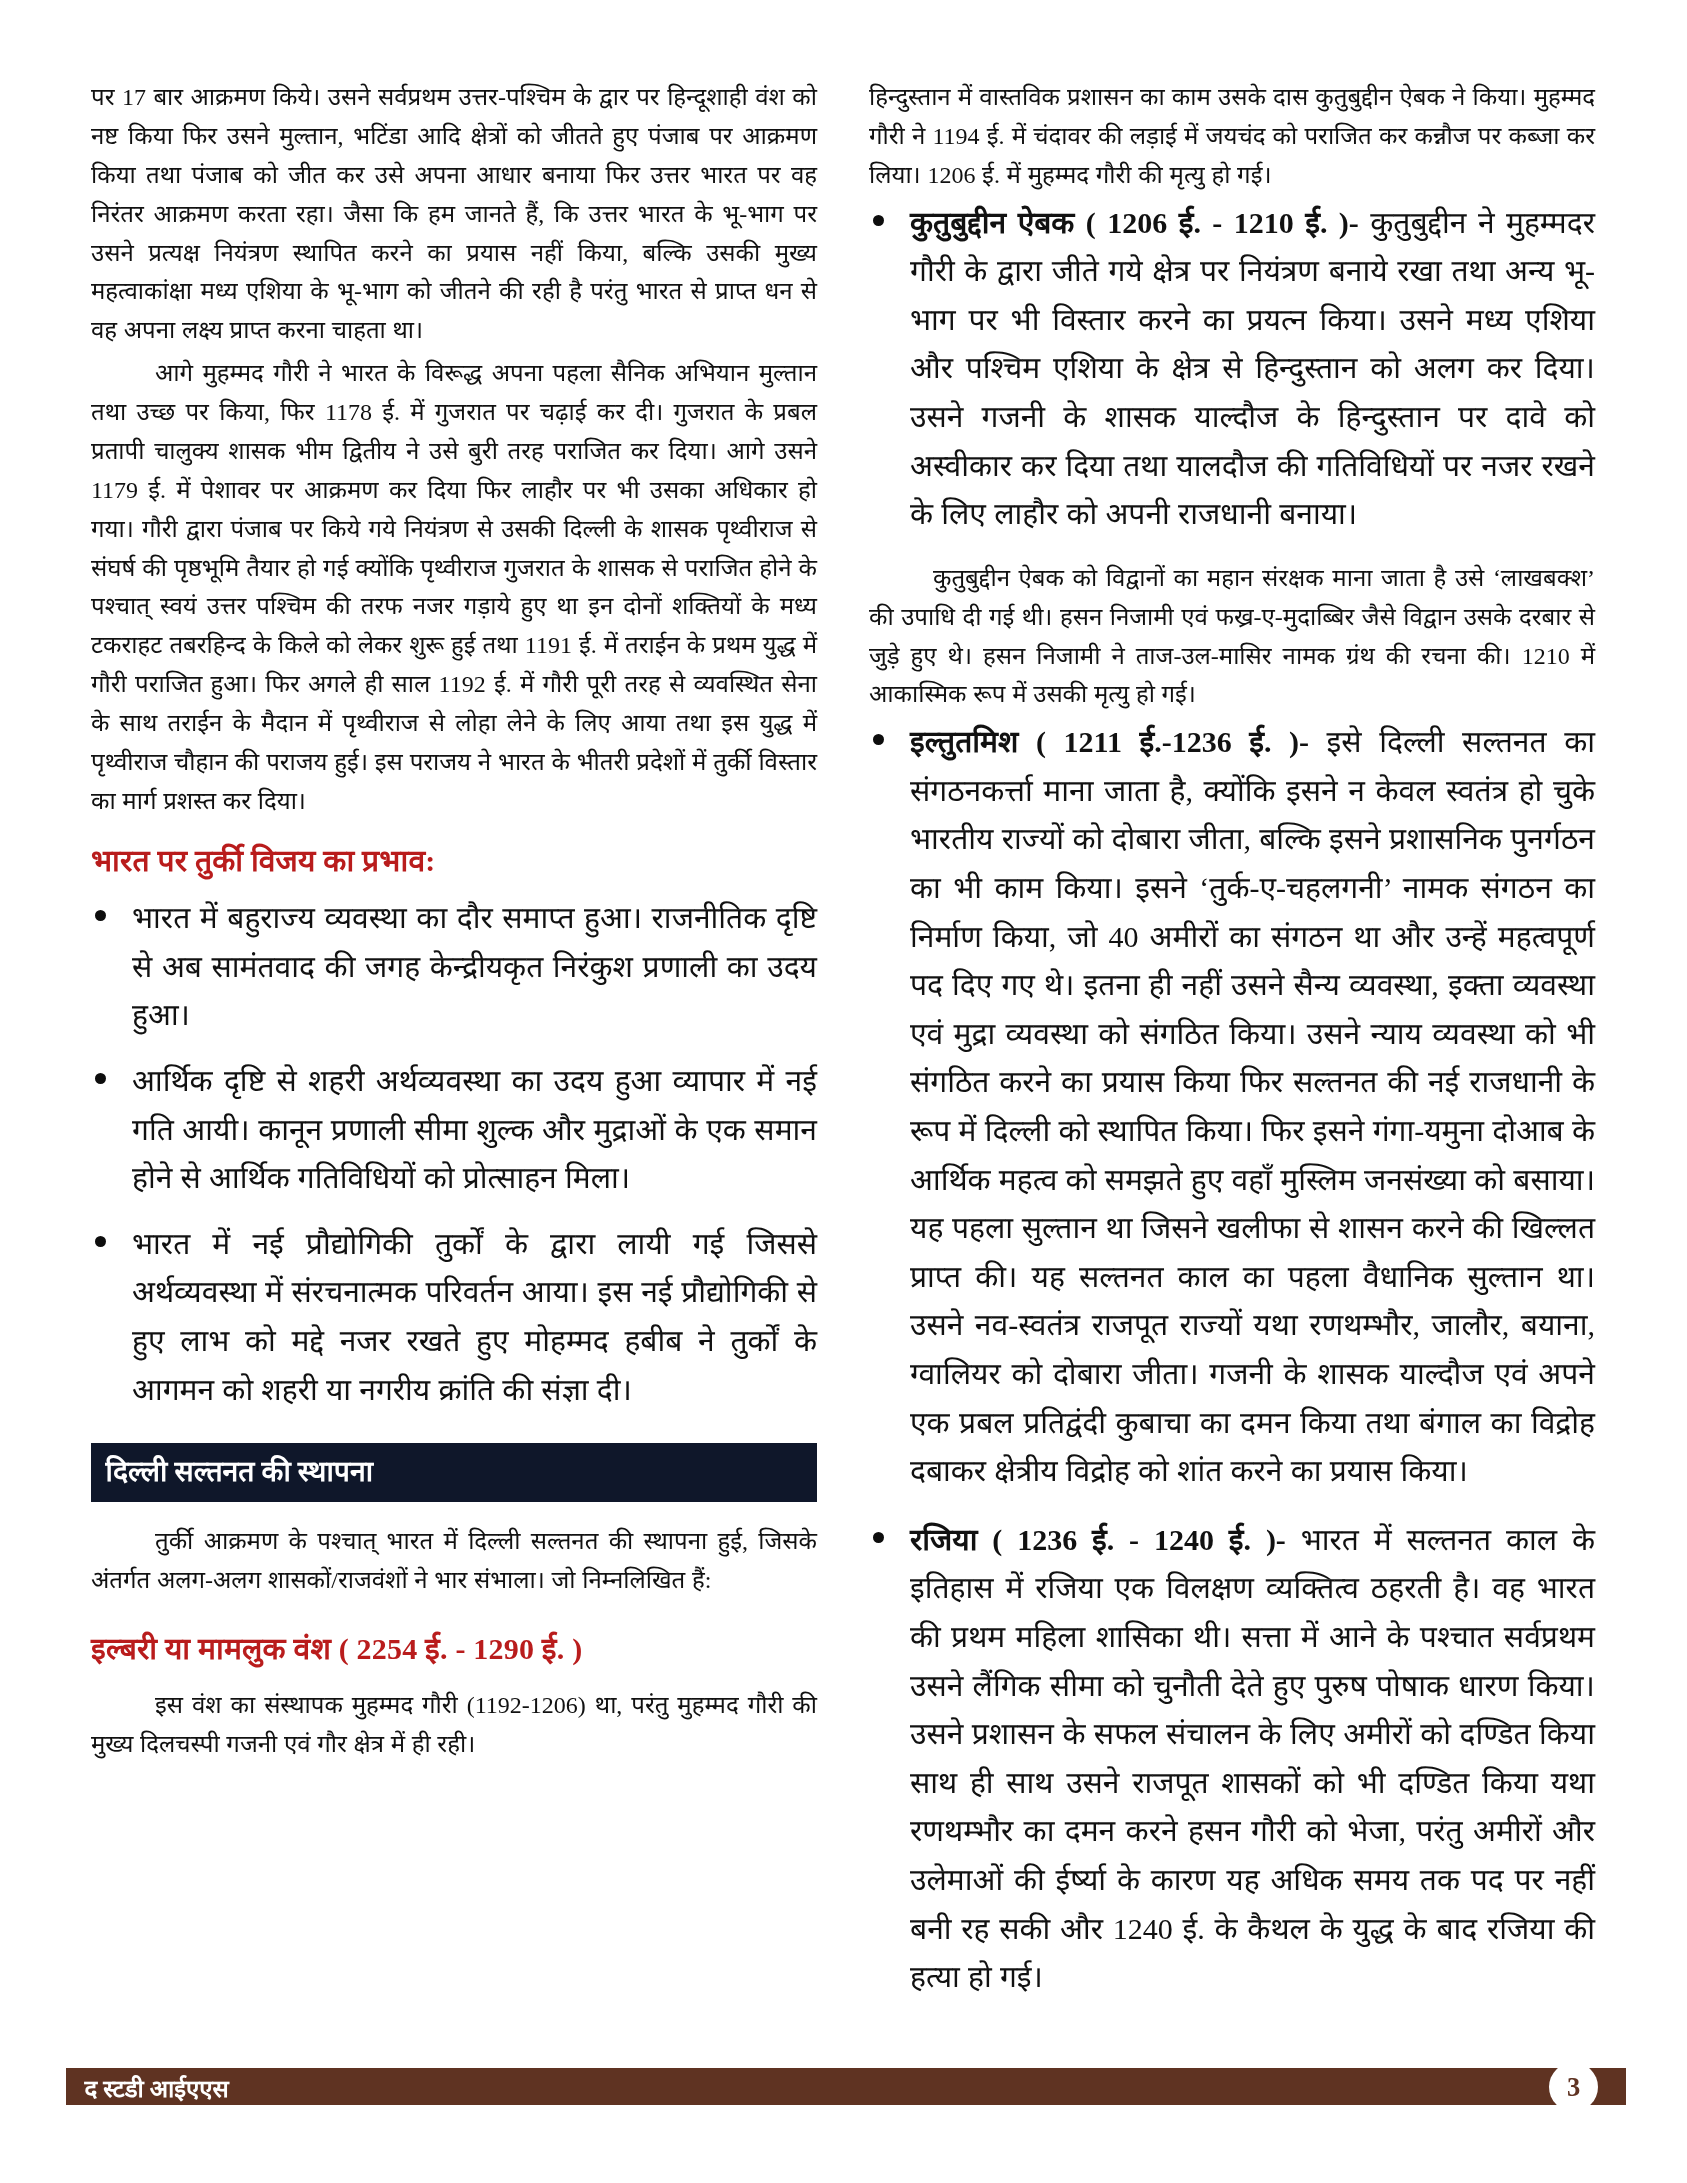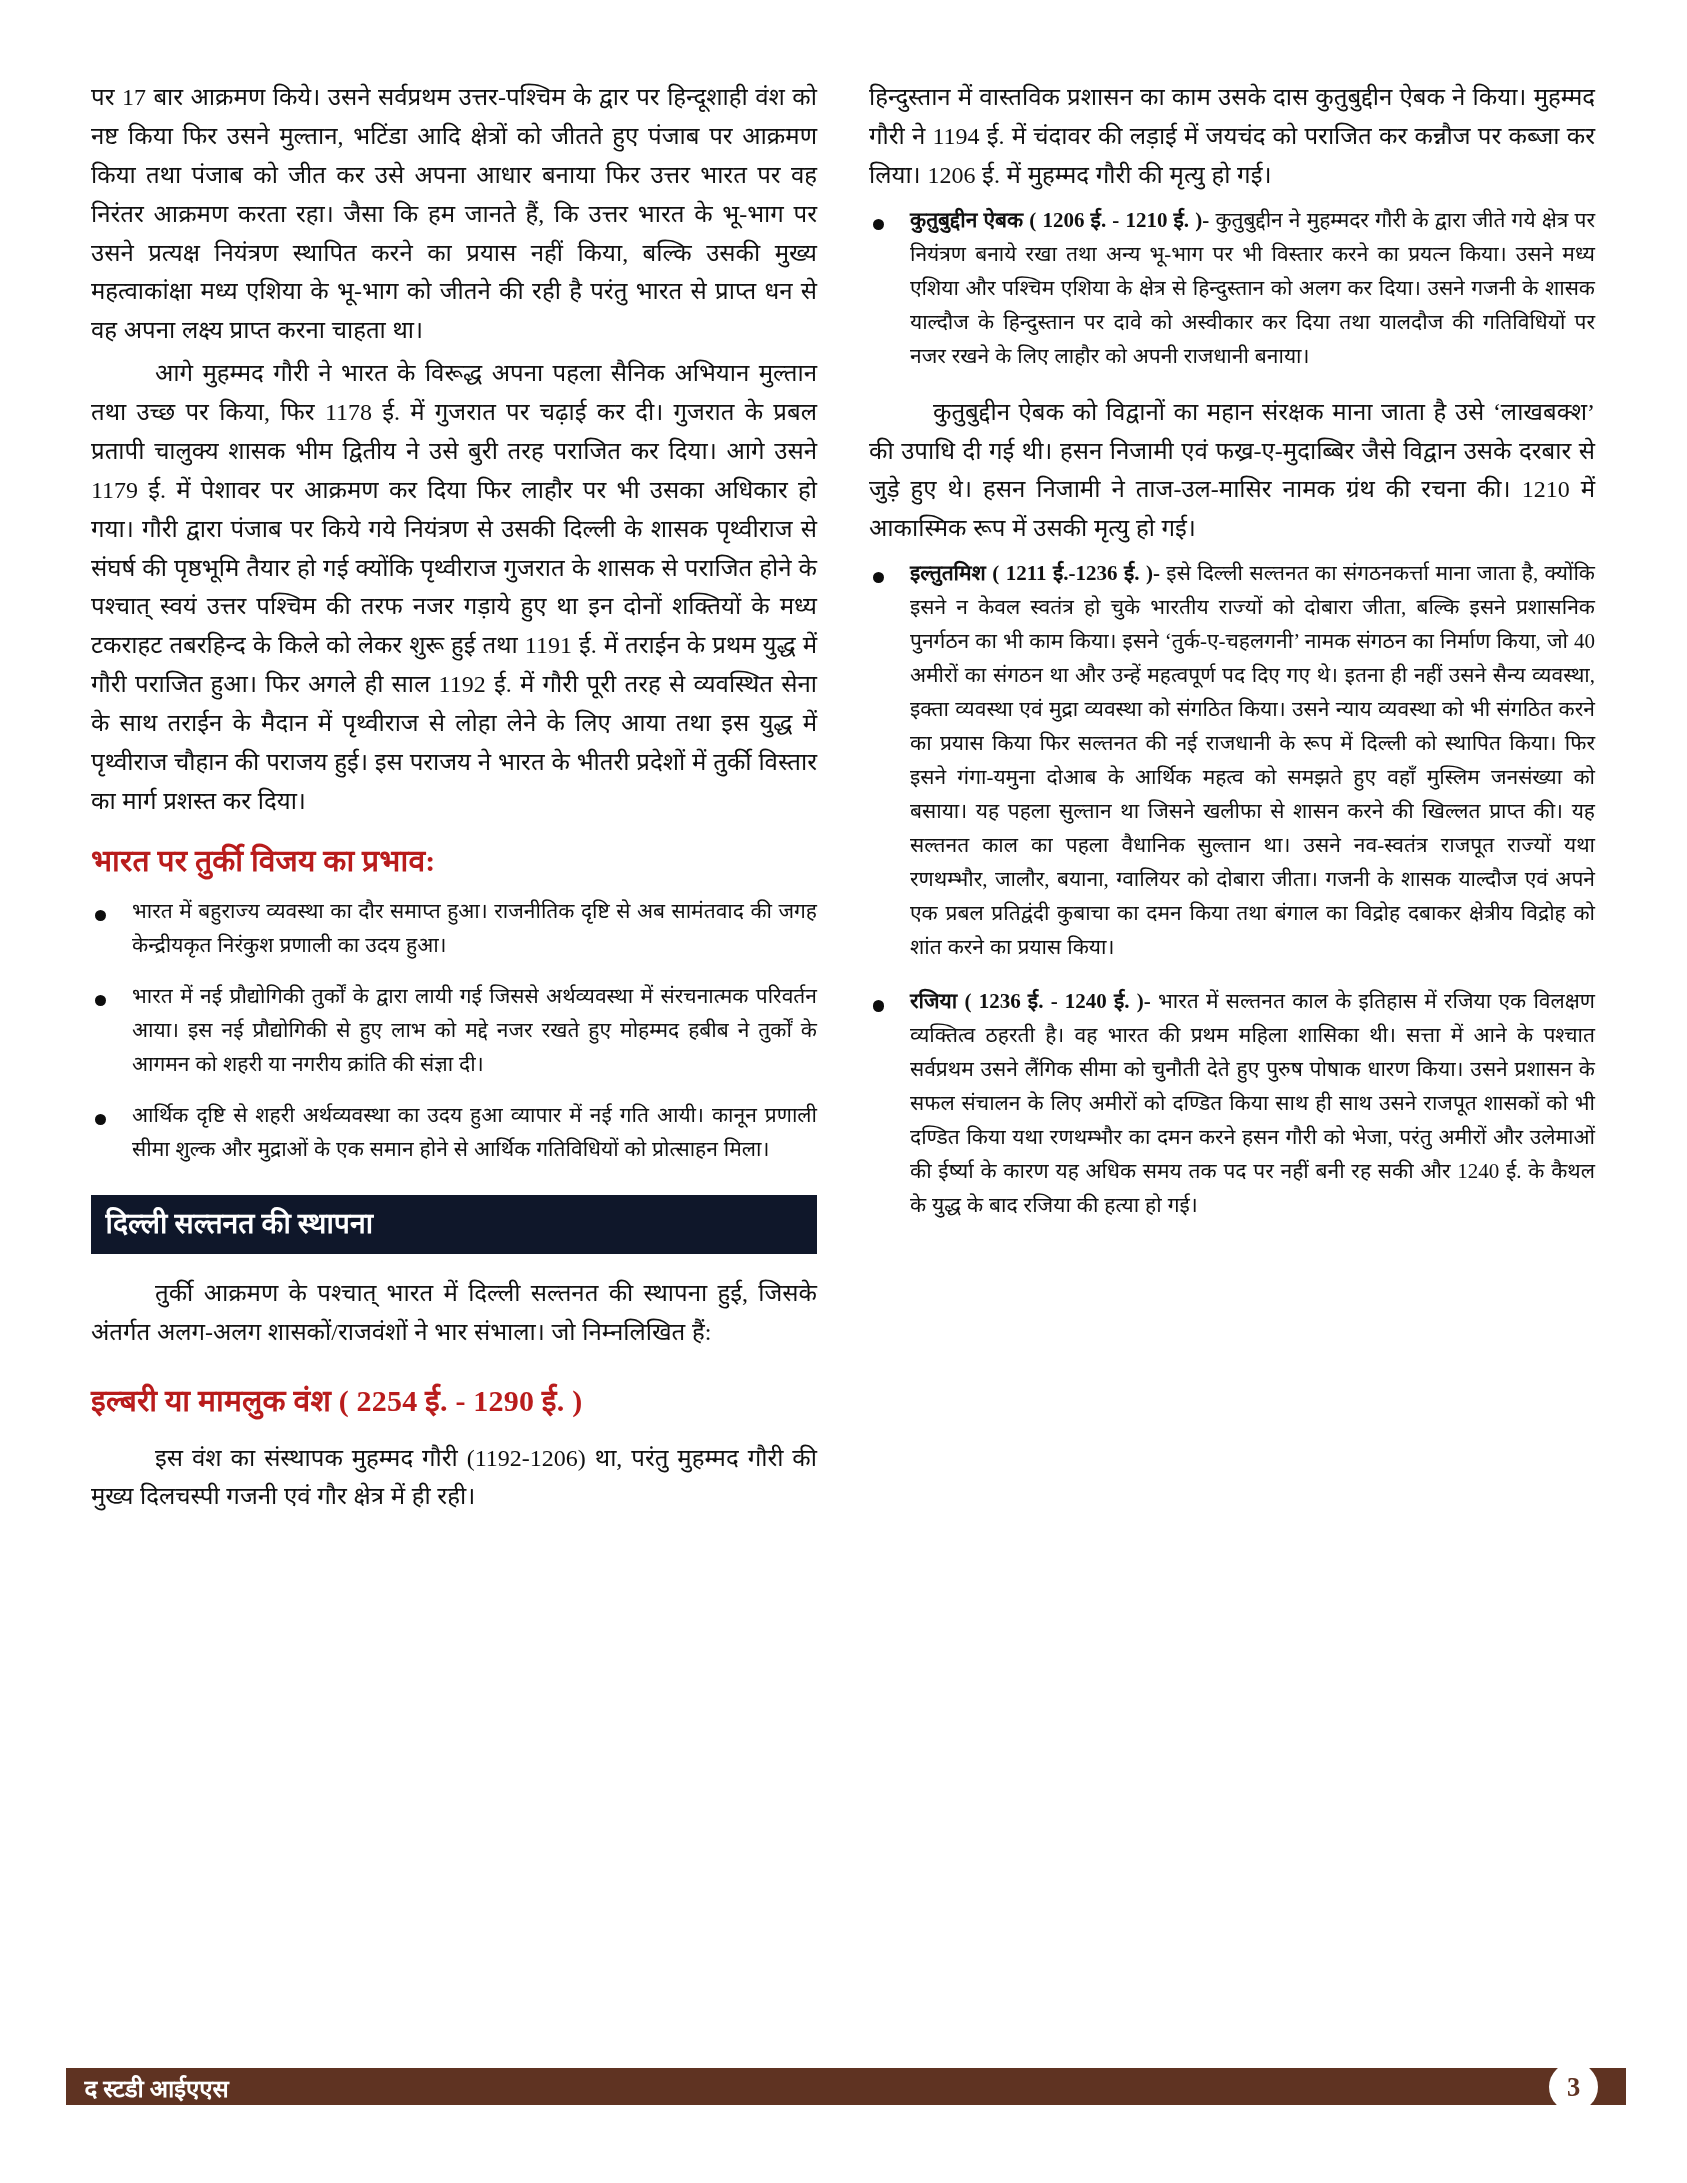--- a/index.html
+++ b/index.html
@@ -74,23 +74,23 @@
   }
 
   
   ul.bullets {
     list-style: none;
     margin: 0;
     padding: 0;
   }
   ul.bullets > li {
     position: relative;
-    margin: 8px 0 17px 0;
+    margin: 0 0 17px 0;
     padding-left: 41px;
-    font-size: 21px;
+    font-size: 30px;
     line-height: 1.62;
     text-align: justify;
     word-spacing: 0.7px;
   }
   ul.bullets > li:last-child { margin-bottom: 0; }
   ul.bullets > li .dot {
     position: absolute;
     left: 4px;
     top: 16px;
     width: 11.2px;
@@ -157,25 +157,25 @@
 
       <h2 class="brown-heading">भारत पर तुर्की विजय का प्रभाव:</h2>
 
       <ul class="bullets">
         <li>
           <span class="dot"></span>
           <span>भारत में बहुराज्य व्यवस्था का दौर समाप्त हुआ। राजनीतिक दृष्टि से अब सामंतवाद की जगह केन्द्रीयकृत निरंकुश प्रणाली का उदय हुआ।</span>
         </li>
         <li>
           <span class="dot"></span>
+          <span>आर्थिक दृष्टि से शहरी अर्थव्यवस्था का उदय हुआ व्यापार में नई गति आयी। कानून प्रणाली सीमा शुल्क और मुद्राओं के एक समान होने से आर्थिक गतिविधियों को प्रोत्साहन मिला।</span>
+        </li>
+        <li>
+          <span class="dot"></span>
           <span>भारत में नई प्रौद्योगिकी तुर्कों के द्वारा लायी गई जिससे अर्थव्यवस्था में संरचनात्मक परिवर्तन आया। इस नई प्रौद्योगिकी  से हुए लाभ को मद्दे नजर रखते हुए मोहम्मद हबीब ने तुर्कों के आगमन को शहरी या नगरीय क्रांति की संज्ञा दी।</span>
-        </li>
-        <li>
-          <span class="dot"></span>
-          <span>आर्थिक दृष्टि से शहरी अर्थव्यवस्था का उदय हुआ व्यापार में नई गति आयी। कानून प्रणाली सीमा शुल्क और मुद्राओं के एक समान होने से आर्थिक गतिविधियों को प्रोत्साहन मिला।</span>
         </li>
       </ul>
 
       <h2 class="bar-heading">दिल्ली सल्तनत की स्थापना</h2>
 
       <p class="para">तुर्की आक्रमण के पश्चात् भारत में दिल्ली सल्तनत की स्थापना हुई, जिसके अंतर्गत अलग-अलग शासकों/राजवंशों ने भार संभाला। जो निम्नलिखित हैं:</p>
 
       <h2 class="brown-heading tall">इल्बरी या मामलुक वंश ( 2254 ई. - 1290 ई. )</h2>
 
       <p class="para">इस वंश का संस्थापक मुहम्मद गौरी (1192-1206) था, परंतु मुहम्मद गौरी की मुख्य दिलचस्पी गजनी एवं गौर क्षेत्र में ही रही।</p>

